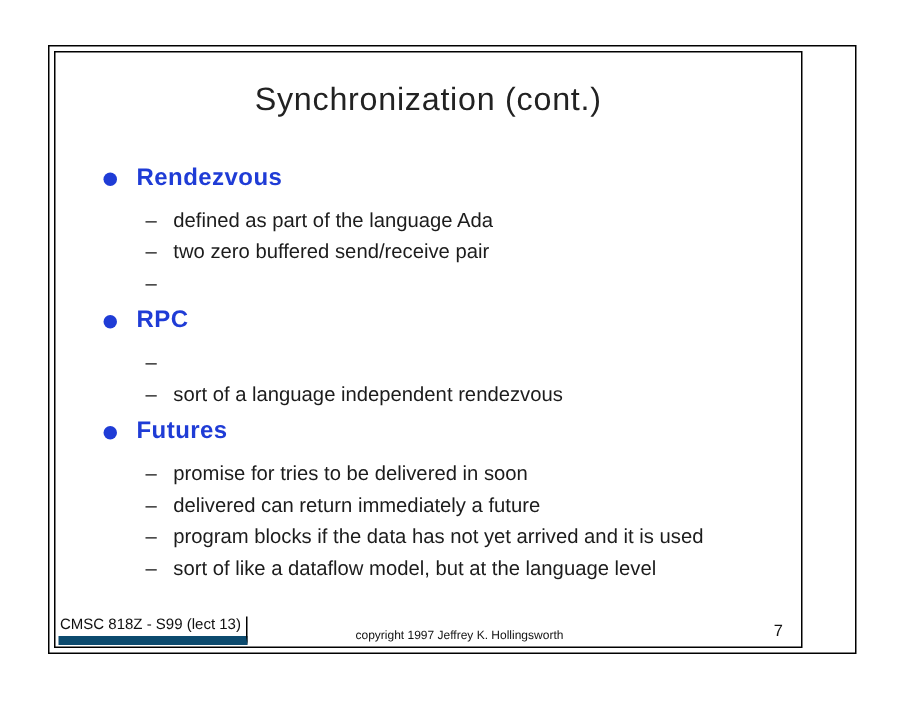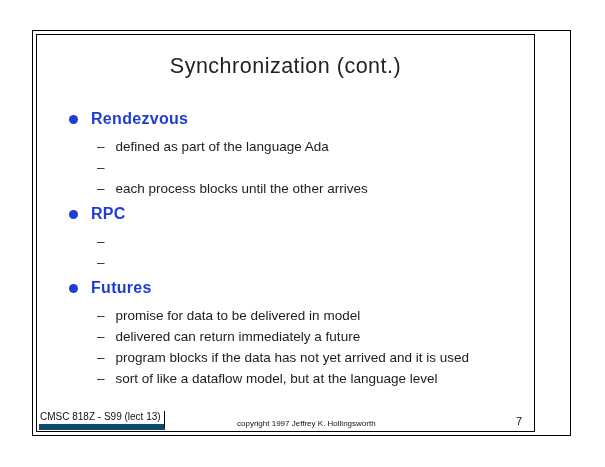--- a/index.html
+++ b/index.html
@@ -130,48 +130,49 @@
           <div class="heading-row">
             <span class="bullet-dot"></span>
             <span class="heading-label">Rendezvous</span>
           </div>
           <div class="sub-row">
             <span class="sub-dash">–</span>
             <span>defined as part of the language Ada</span>
           </div>
           <div class="sub-row">
             <span class="sub-dash">–</span>
+            <span>two zero buffered send/receive pair</span>
           </div>
           <div class="sub-row">
             <span class="sub-dash">–</span>
-            <span>each process blocks until the other arrives</span>
           </div>
         </div>
 
         <div class="group">
           <div class="heading-row">
             <span class="bullet-dot"></span>
             <span class="heading-label">RPC</span>
           </div>
           <div class="sub-row">
             <span class="sub-dash">–</span>
           </div>
           <div class="sub-row">
             <span class="sub-dash">–</span>
+            <span>sort of a language independent rendezvous</span>
           </div>
         </div>
 
         <div class="group">
           <div class="heading-row">
             <span class="bullet-dot"></span>
             <span class="heading-label">Futures</span>
           </div>
           <div class="sub-row">
             <span class="sub-dash">–</span>
-            <span>promise for data to be delivered in model</span>
+            <span>promise for tries to be delivered in soon</span>
           </div>
           <div class="sub-row">
             <span class="sub-dash">–</span>
             <span>delivered can return immediately a future</span>
           </div>
           <div class="sub-row">
             <span class="sub-dash">–</span>
             <span>program blocks if the data has not yet arrived and it is used</span>
           </div>
           <div class="sub-row">

